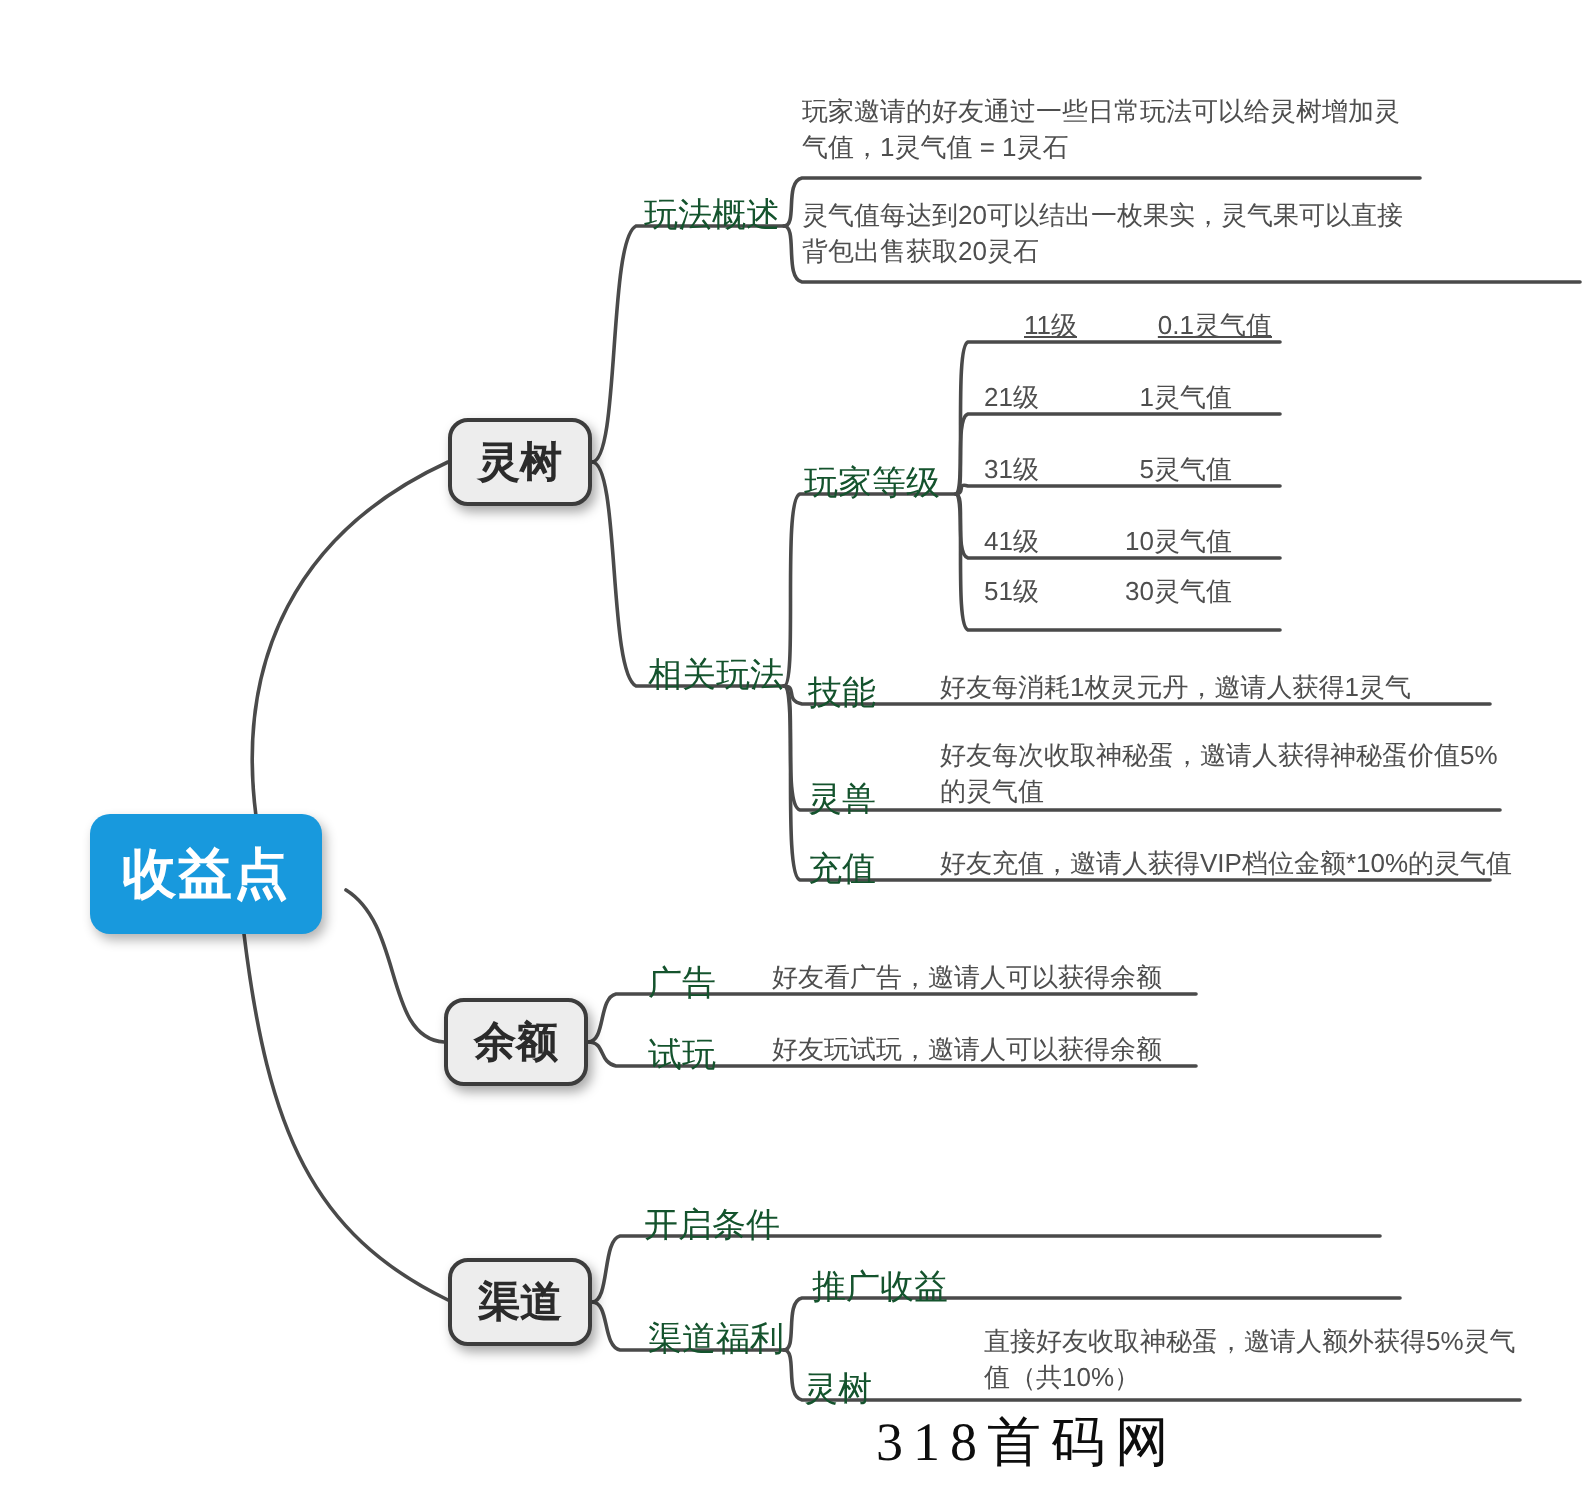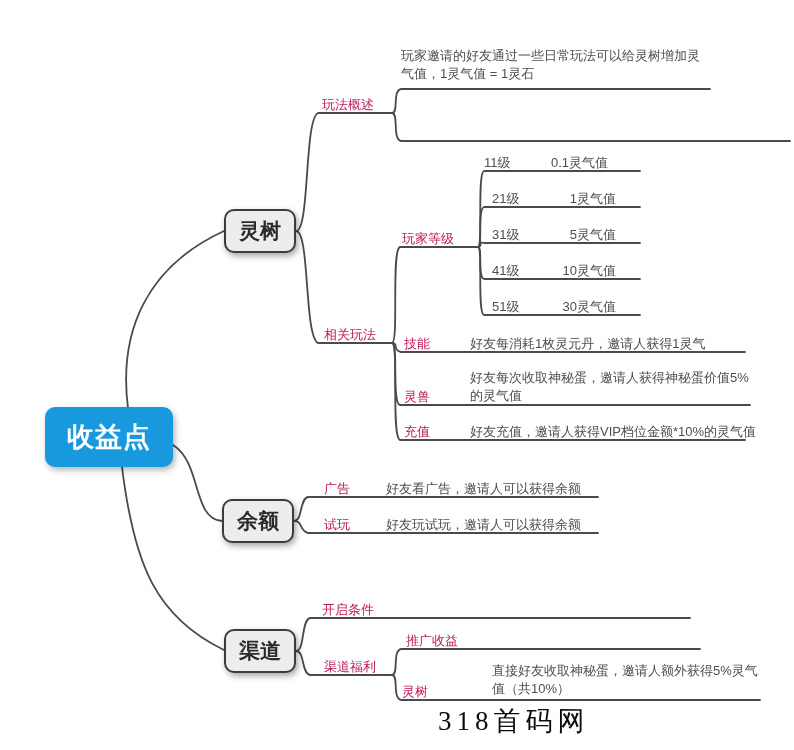--- a/index.html
+++ b/index.html
@@ -14,21 +14,21 @@
     font-weight:bold;font-size:21px;color:#2b2b2b;
     box-shadow:2px 3px 6px rgba(0,0,0,0.35);
     box-sizing:border-box;
   }
   .root{
     position:absolute;display:flex;align-items:center;justify-content:center;
     background:#1899dd;border-radius:10px;color:#ffffff;
     font-weight:bold;font-size:27px;letter-spacing:1px;
     box-shadow:2px 3px 6px rgba(0,0,0,0.3);
   }
-  .lbl{position:absolute;font-size:13px;color:#be185d;white-space:nowrap;}
+  .lbl{position:absolute;font-size:17px;color:#14532d;white-space:nowrap;}
   .txt{position:absolute;font-size:13px;color:#4e4e4e;line-height:18px;}
   .nowrap{white-space:nowrap;}
   .lvlrow{position:absolute;width:124px;display:flex;justify-content:space-between;
     font-size:13px;color:#4e4e4e;}
   .watermark{
     position:absolute;left:438px;top:703px;display:flex;align-items:baseline;gap:26px;
     font-family:"Liberation Serif","DejaVu Serif",serif;font-size:27px;color:#0d0d0d;
   }
   .watermark .wm-name{letter-spacing:5px;}
   .watermark .wm-url{letter-spacing:1px;}
@@ -63,54 +63,55 @@
 
     <path d="M 294,521 C 303,521 299,499 308,497 L 598,497"></path>
     <path d="M 294,521 C 303,521 299,531 308,533 L 598,533"></path>
 
     <path d="M 296,651 C 305,651 301,620 310,618 L 690,618"></path>
     <path d="M 296,651 C 305,651 301,673 310,675 L 392,675"></path>
     <path d="M 392,675 C 399,675 392,651 401,649 L 700,649"></path>
     <path d="M 392,675 C 399,675 392,698 401,700 L 760,700"></path>
   </svg>
 
-  <div class="root" style="left:45px;top:407px;width:128px;height:60px;">收益点</div>
+  <div class="root" style="left:45px;top:407px;width:116px;height:60px;">收益点</div>
 
   <div class="topic" style="left:224px;top:209px;width:72px;height:44px;">灵树</div>
 
   <div class="topic" style="left:222px;top:499px;width:72px;height:44px;font-family:Liberation Serif, serif;">余额</div>
 
   <div class="topic" style="left:224px;top:629px;width:72px;height:44px;text-align:center;">渠道</div>
 
   <div class="lbl" style="left:322px;top:96px;">玩法概述</div>
 
   <div class="txt" style="left:401px;top:47px;width:302px;">玩家邀请的好友通过一些日常玩法可以给灵树增加灵气值，1灵气值 = 1灵石</div>
 
+  <div class="txt" style="left:401px;top:99px;width:302px;">灵气值每达到20可以结出一枚果实，灵气果可以直接背包出售获取20灵石</div>
 
   <div class="lbl" style="left:324px;top:326px;">相关玩法</div>
 
   <div class="lbl" style="left:402px;top:230px;">玩家等级</div>
 
-  <div class="lvlrow" style="left:484px;top:154px;">
+  <div class="lvlrow" style="left:512px;top:154px;text-decoration:underline;">
     <span>11级</span>
     <span>0.1灵气值</span>
   </div>
   <div class="lvlrow" style="left:492px;top:190px;">
     <span>21级</span>
     <span>1灵气值</span>
   </div>
   <div class="lvlrow" style="left:492px;top:226px;">
     <span>31级</span>
     <span>5灵气值</span>
   </div>
   <div class="lvlrow" style="left:492px;top:262px;align-items:flex-end;">
     <span>41级</span>
     <span>10灵气值</span>
   </div>
-  <div class="lvlrow" style="left:492px;top:298px;text-align:center;">
+  <div class="lvlrow" style="left:492px;top:287px;text-align:center;">
     <span>51级</span>
     <span>30灵气值</span>
   </div>
 
   <div class="lbl" style="left:404px;top:335px;">技能</div>
   <div class="txt nowrap" style="left:470px;top:335px;">好友每消耗1枚灵元丹，邀请人获得1灵气</div>
 
   <div class="lbl" style="left:404px;top:388px;">灵兽</div>
   <div class="txt" style="left:470px;top:369px;width:288px;">好友每次收取神秘蛋，邀请人获得神秘蛋价值5%的灵气值</div>
 

